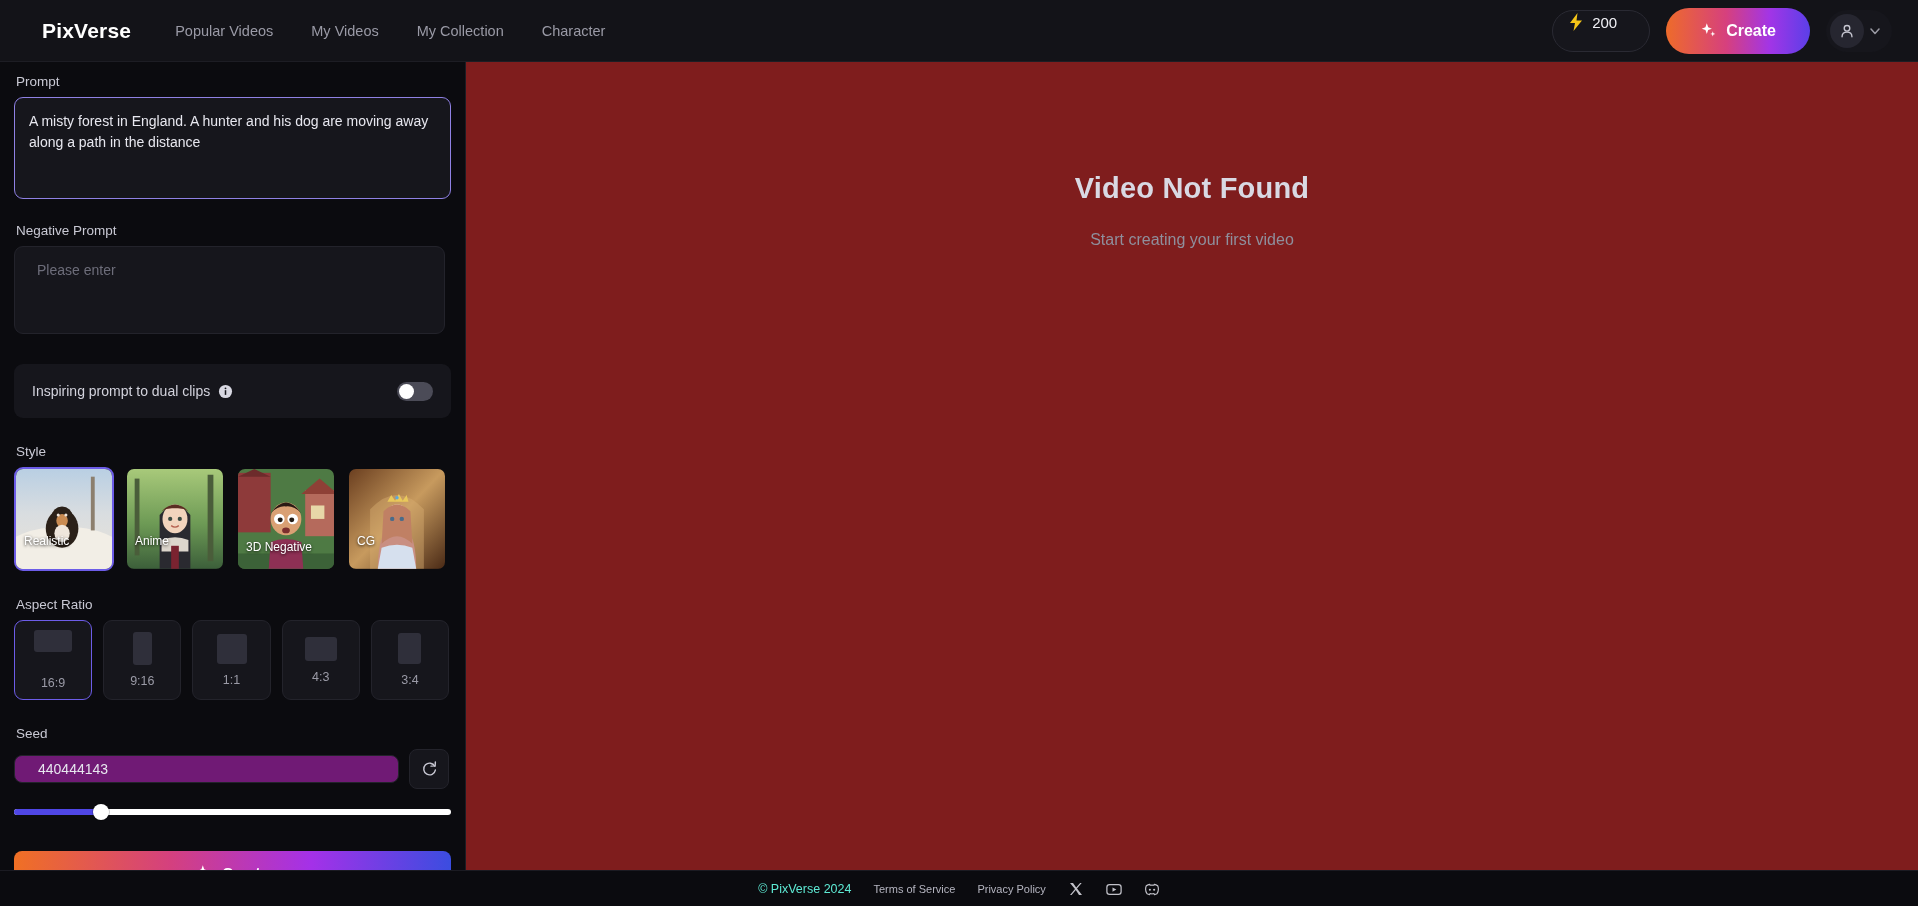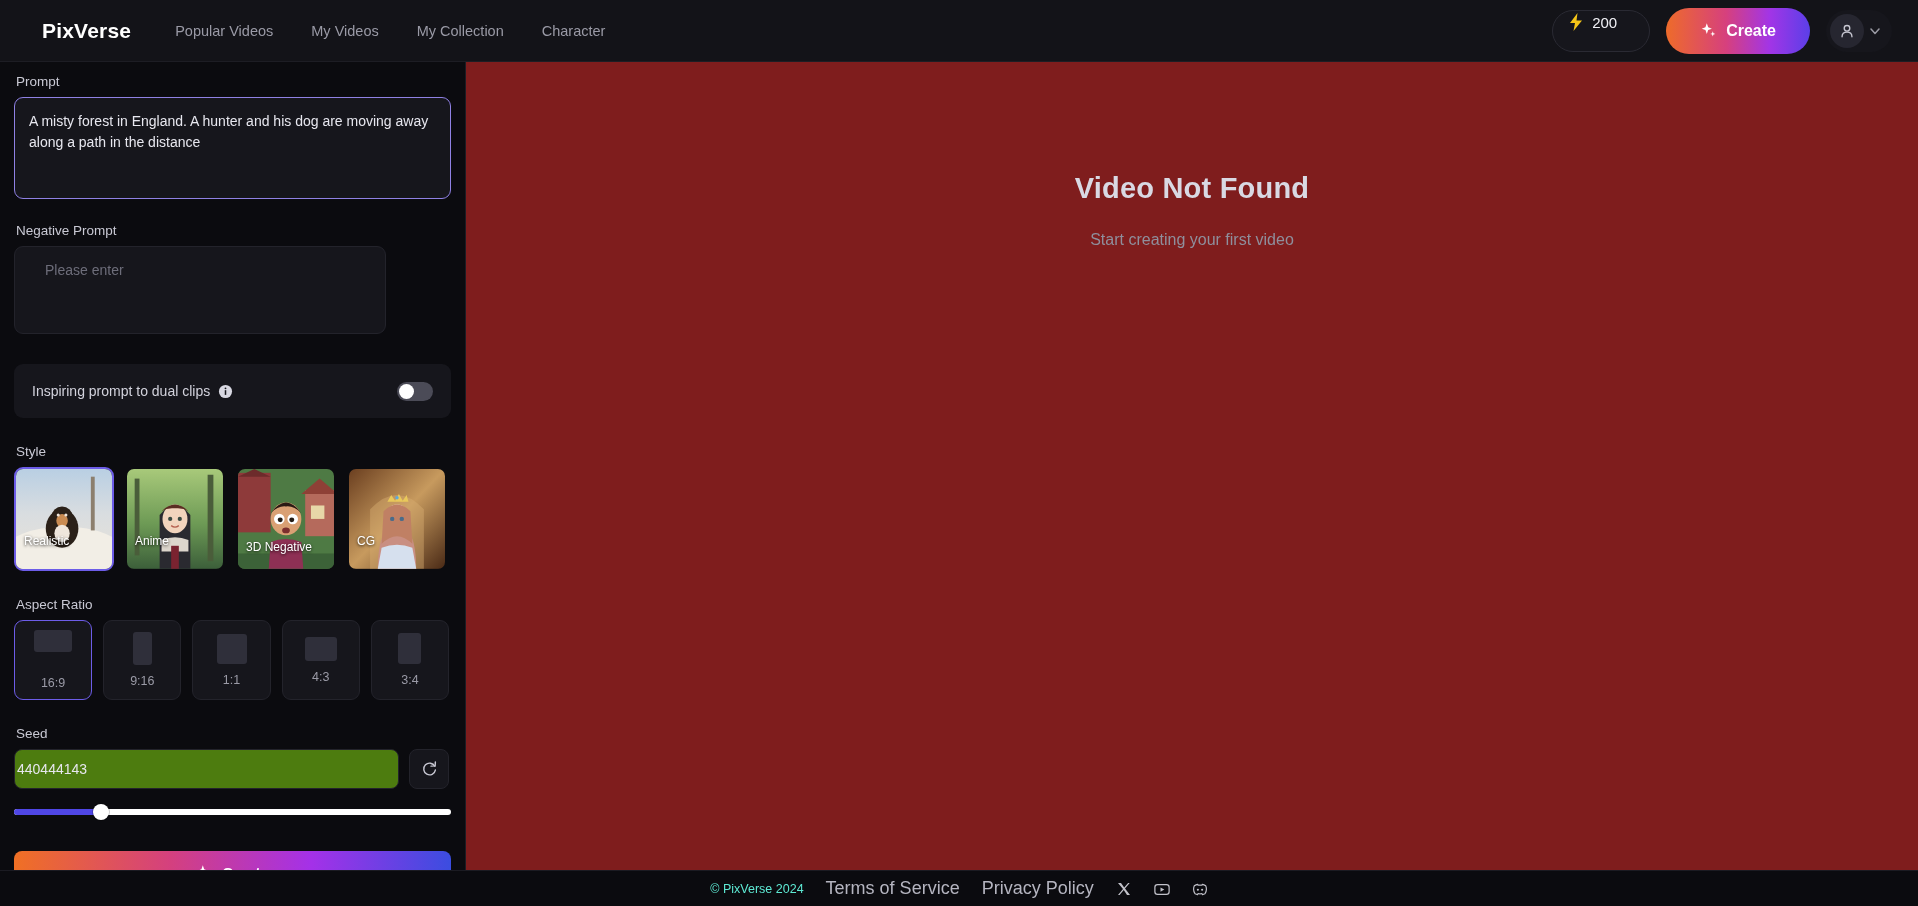--- a/index.html
+++ b/index.html
@@ -68,23 +68,23 @@
 
   .field-label { font-size:13.5px; color:#c9c9d4; margin:0 0 8px 2px; }
 
   .prompt-box {
     width: 437px; height: 102px;
     background:#16161c; border:1.5px solid #8f81e4; border-radius:9px;
     padding: 13px 14px; color:#e7e7ef; font-size:14px; line-height:21px;
     resize:none; outline:none; font-family:"Liberation Sans",sans-serif;
   }
   .neg-box {
-    width: 372px; height: 88px;
+    width: 431px; height: 88px;
     background:#16161c; border:1px solid #23232b; border-radius:9px;
-    padding: 13px 30px; color:#c4b5fd; font-size:14px; line-height:21px;
+    padding: 13px 22px; color:#c4b5fd; font-size:14px; line-height:21px;
     resize:none; outline:none; font-family:"Liberation Sans",sans-serif;
   }
   .neg-box::placeholder { color:#6d6d7a; }
   .gap-20 { height:20px; } .gap-26{height:26px;}
 
   .dual-row {
     width:437px; height:54px; background:#16161c; border-radius:9px;
     display:flex; align-items:center; padding:0 18px;
   }
   .dual-label { font-size:14px; color:#d2d2dc; }
@@ -117,22 +117,22 @@
     border:1.5px solid #23232b; cursor:pointer;
     display:flex; flex-direction:column; align-items:center; justify-content:center; gap:9px;
   }
   .ar-card.sel { border-color:#6c5ce7;gap:24px; }
   .ar-shape { background:#2f2f3a; border-radius:3px; }
   .ar-label { font-size:12.5px; color:#9a9aa6; }
 
   
   .seed-row { display:flex; gap:10px; align-items:center; }
   .seed-input {
-    width:386px; height:40px; background:#4d7c0f; border:1px solid #23232b;
-    border-radius:8px; color:#e7e7ef; font-size:14px; padding:0 2px; outline:none;
+    width:386px; height:28px; background:#701a75; border:1px solid #23232b;
+    border-radius:8px; color:#e7e7ef; font-size:14px; padding:0 23px; outline:none;
     font-family:"Liberation Sans",sans-serif;
   }
   .seed-refresh {
     width:40px;height:40px;background:#16161c;border:1px solid #23232b;border-radius:8px;
     display:flex;align-items:center;justify-content:center;cursor:pointer;
   }
   .slider-wrap { width:437px; height:18px; display:flex; align-items:center; position:relative; margin-top:14px; cursor:pointer;}
   .slider-track { width:100%; height:6px; border-radius:3px; background:#ffffff; }
   .slider-fill { position:absolute; left:0; height:6px; border-radius:3px; background:#4f46e5; width:20%; }
   .slider-knob {
@@ -157,21 +157,21 @@
   }
   .nf-title { font-size:29px; color:#d9d9e3; font-weight:600; letter-spacing:.2px; }
   .nf-sub { font-size:16px; color:#8f8f9c; margin-top:26px; }
 
   
   .footer {
     height:36px; flex:0 0 36px; background:#0b0b0f; border-top:1px solid #1b1b22;
     display:flex; align-items:center; justify-content:center; gap:22px;
   }
   .foot-txt { font-size:12.5px; color:#5eead4; }
-  .foot-link { font-size:18px; color:#b5b5c0; cursor:pointer; text-decoration:none; }
+  .foot-link { font-size:11px; color:#b5b5c0; cursor:pointer; text-decoration:none; }
   .foot-ico { width:16px;height:16px;cursor:pointer;opacity:.85; }
 </style>
 </head>
 <body>
 
 <div class="app">
 
   <div class="header">
     <div class="logo">PixVerse</div>
     <div class="nav">

